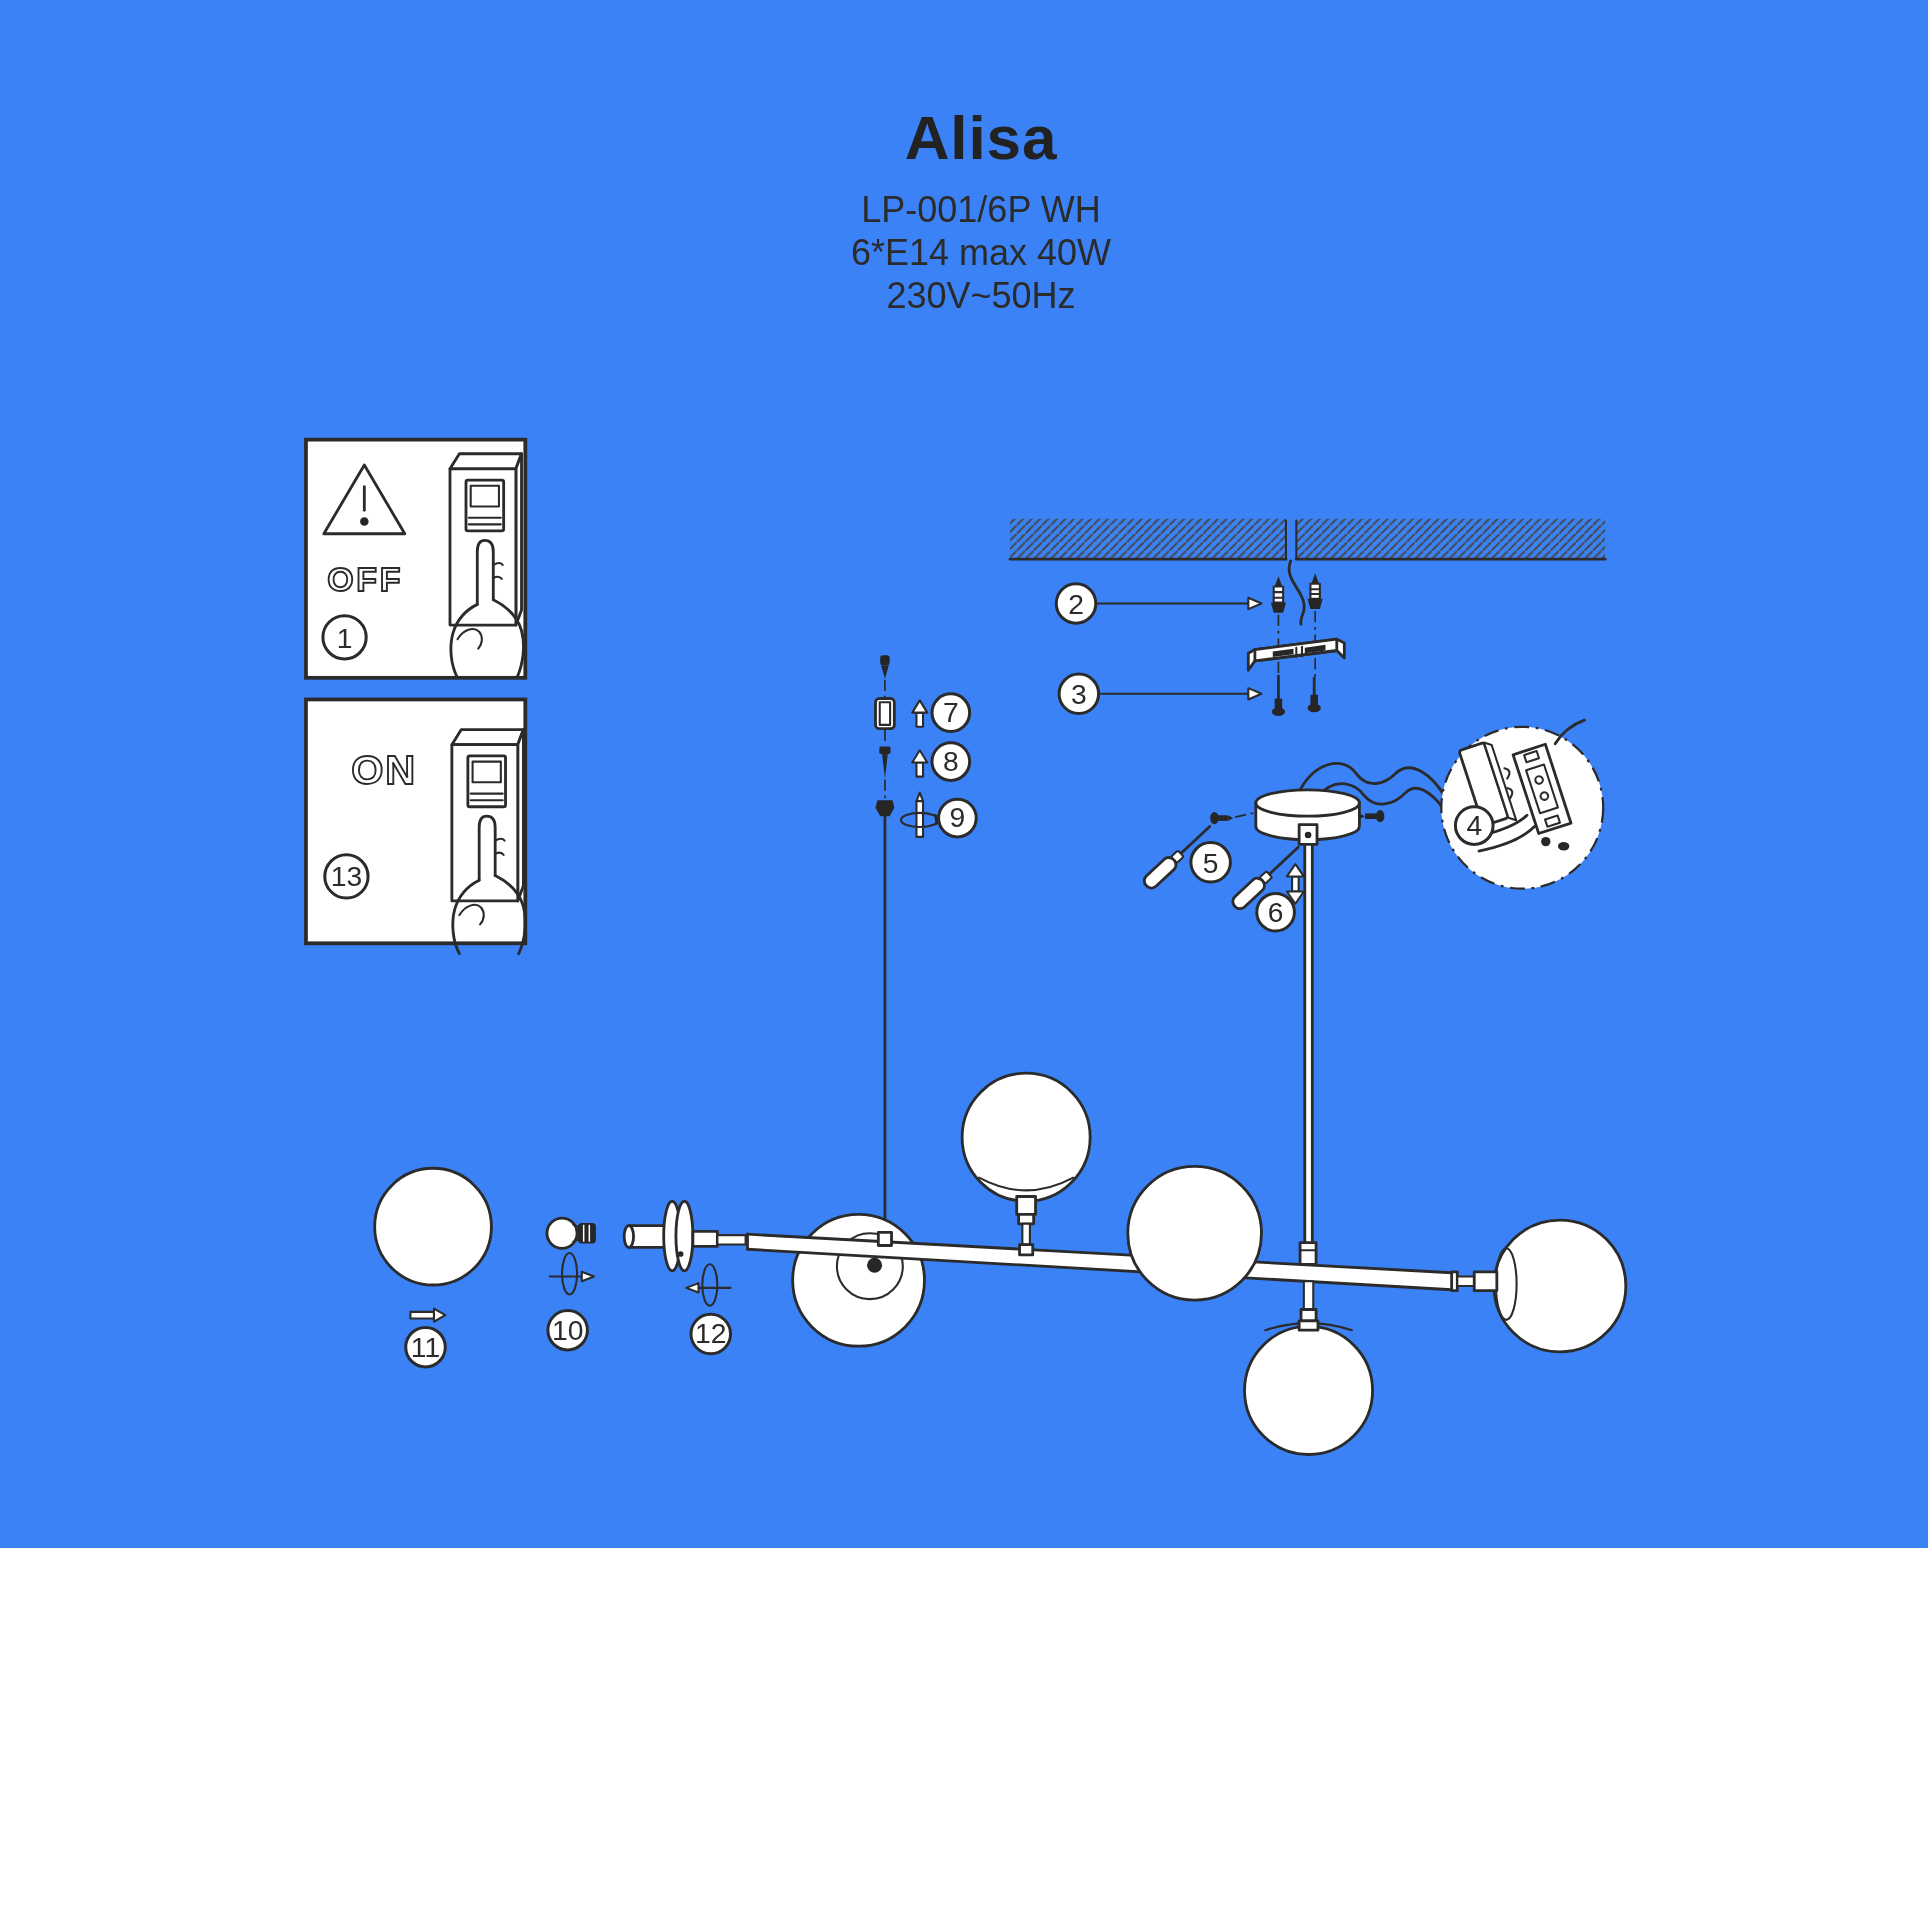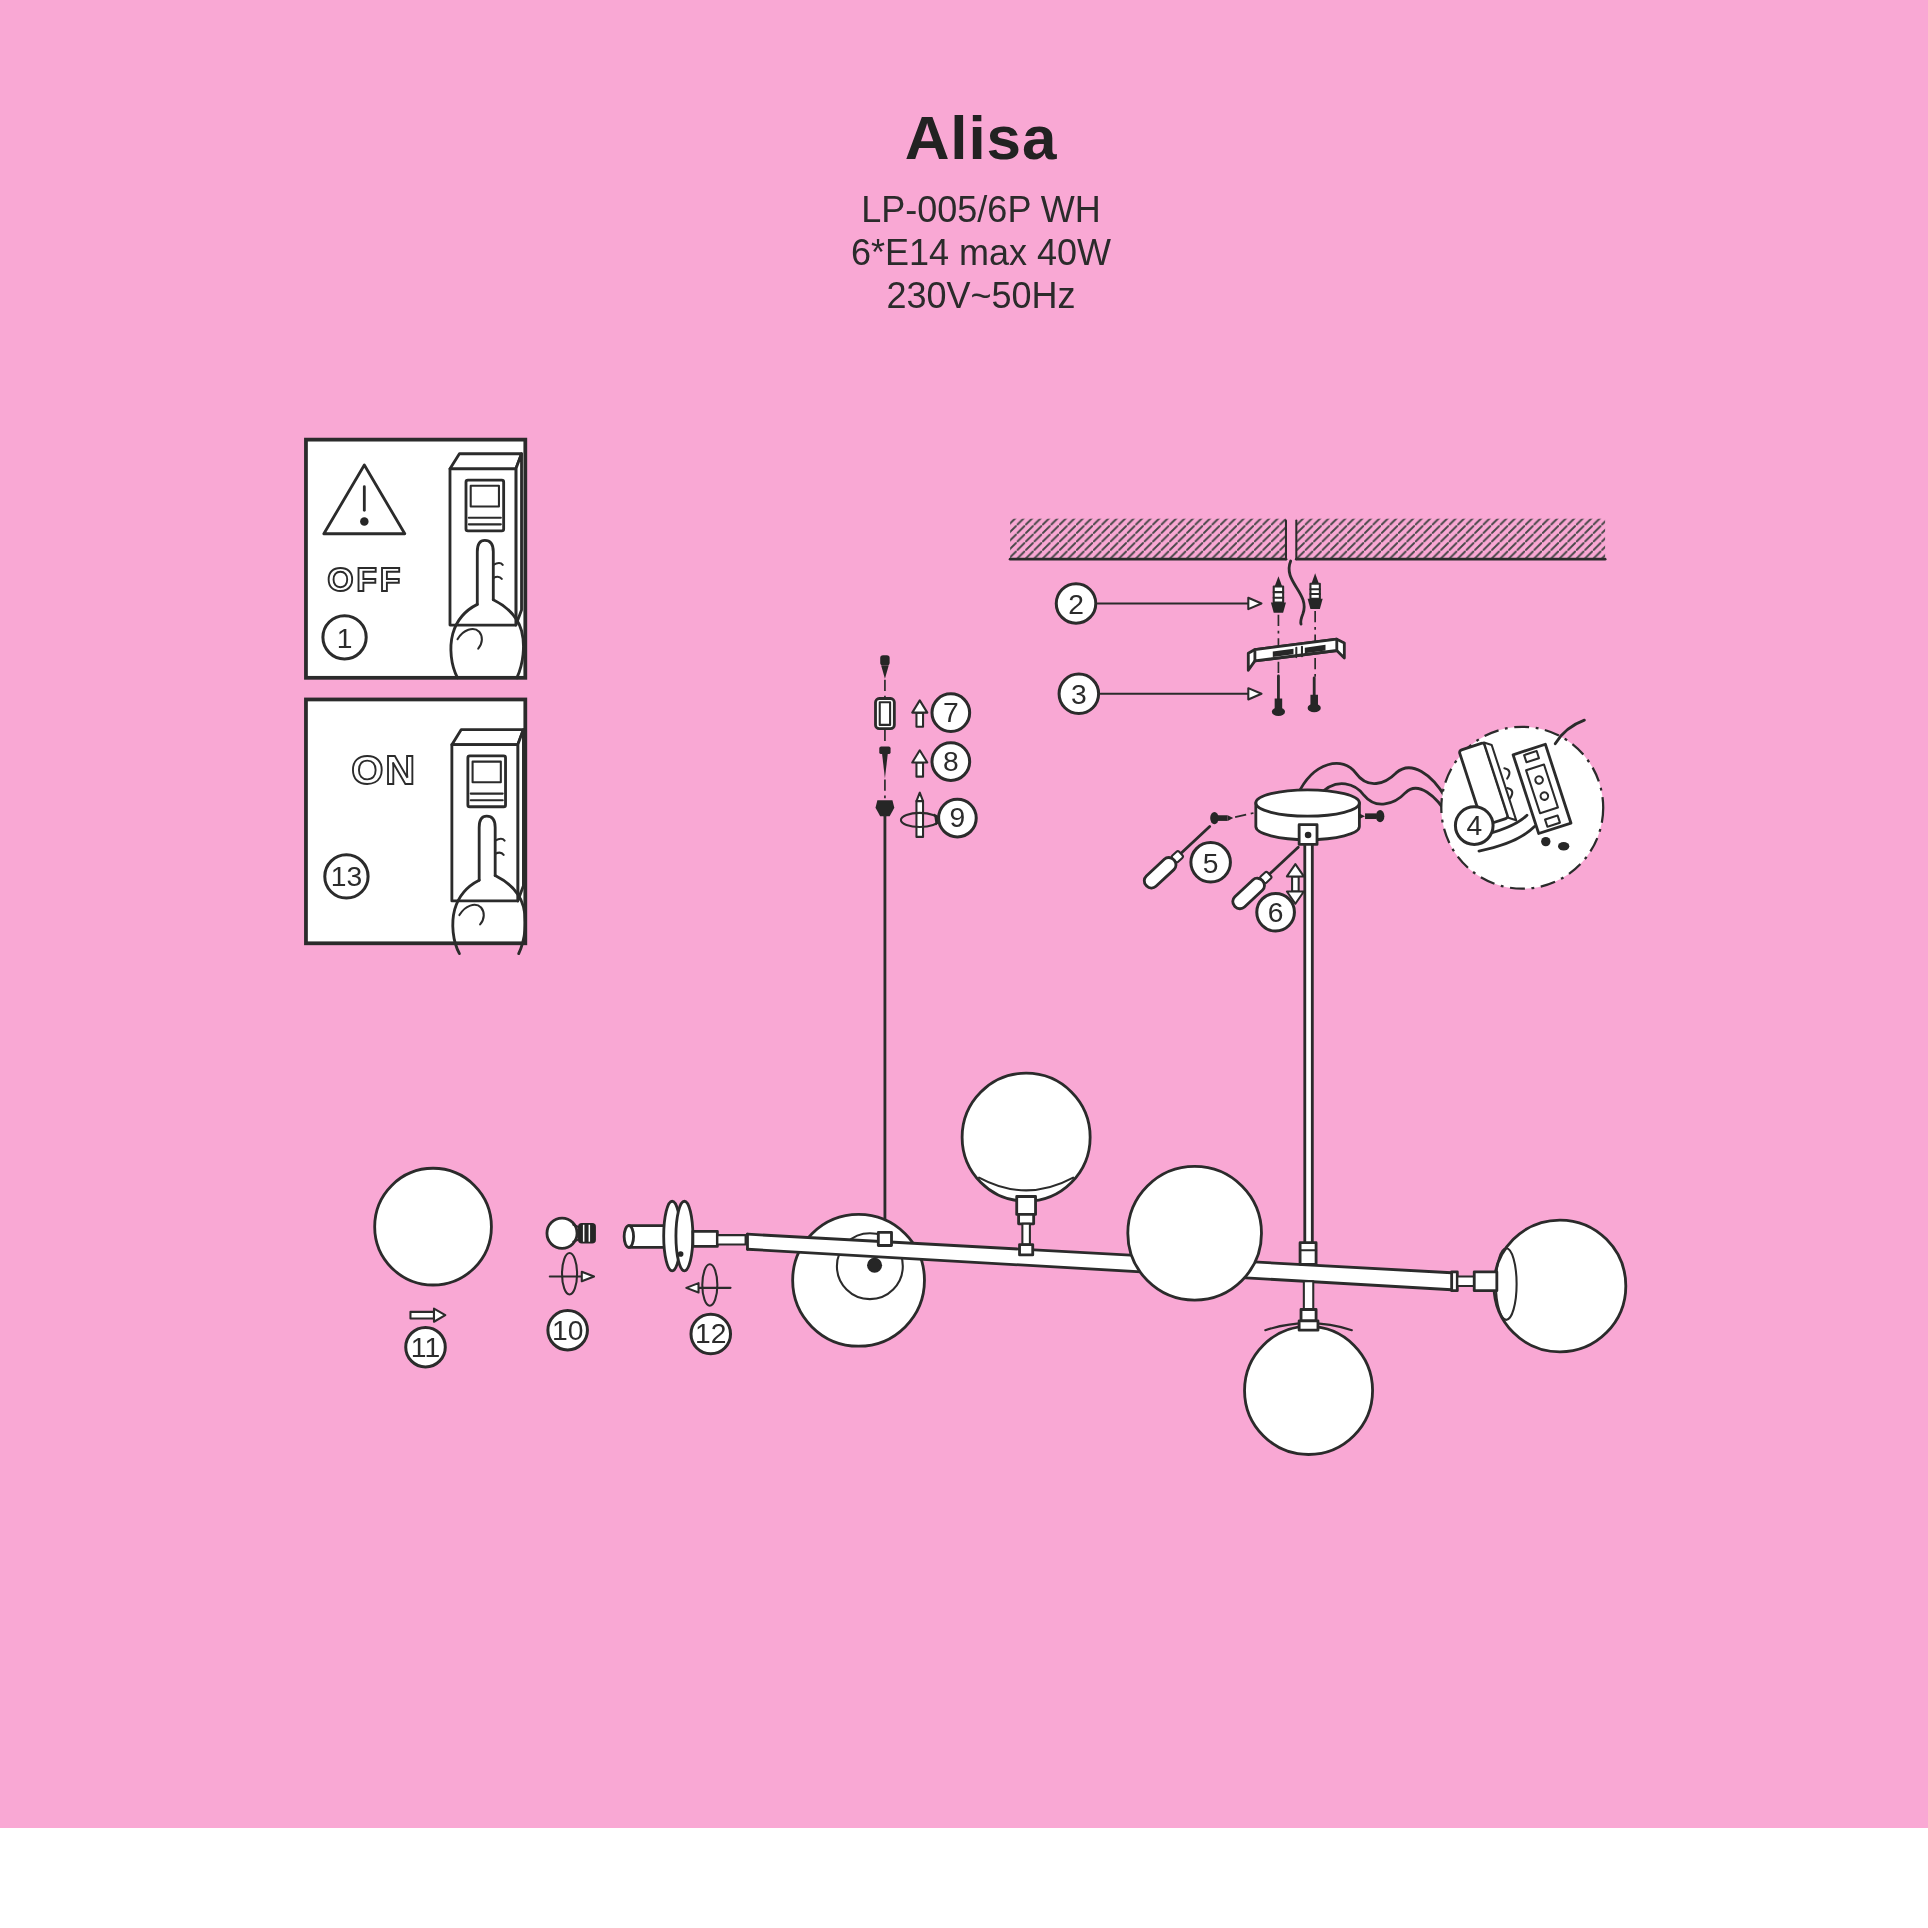--- a/index.html
+++ b/index.html
@@ -1,17 +1,17 @@
 <!DOCTYPE html>
 <html style="font-size:15px"><head>
 <meta charset="utf-8">
 <style>
   html,body{margin:0;padding:0;background:#ffffff;}
   #sheet{
-    position:relative;width:1928px;height:1828px;background:#f9a8d4;
+    position:relative;width:1928px;height:1548px;background:#3b82f6;
     font-family:"Liberation Sans", sans-serif;color:#2b2b2b;overflow:hidden;
   }
   #header{
     position:absolute;top:105px;left:981px;transform:translateX(-50%);
     text-align:center;white-space:nowrap;
   }
   #header .title{font-size:62px;font-weight:bold;letter-spacing:0.9px;line-height:66px;color:#222;}
   #header .sub{font-size:36px;font-weight:normal;line-height:43px;color:#2b2b2b;}
   #header .sub.first{margin-top:17px;}
   svg{position:absolute;left:0;top:0;}
@@ -25,21 +25,21 @@
   .outline-word{fill:#ffffff;stroke:#2b2b2b;stroke-width:2;text-anchor:middle;font-weight:bold;}
   .dashdot{stroke:#2b2b2b;stroke-width:1.8;fill:none;stroke-dasharray:12 5 3 5;}
 </style>
 </head>
 <body>
 
 <div id="sheet">
 
   <div id="header">
     <div class="title">Alisa</div>
-    <div class="sub first">LP-005/6P WH</div>
+    <div class="sub first">LP-001/6P WH</div>
     <div class="sub">6*E14 max 40W</div>
     <div class="sub">230V~50Hz</div>
   </div>
 
   <svg width="1928" height="1928" viewBox="0 0 2048 2048">
     <defs>
       <pattern id="hatch" patternUnits="userSpaceOnUse" width="9" height="9">
         <path d="M-1,10 L10,-1" stroke="#474747" stroke-width="2"></path>
       </pattern>
 

